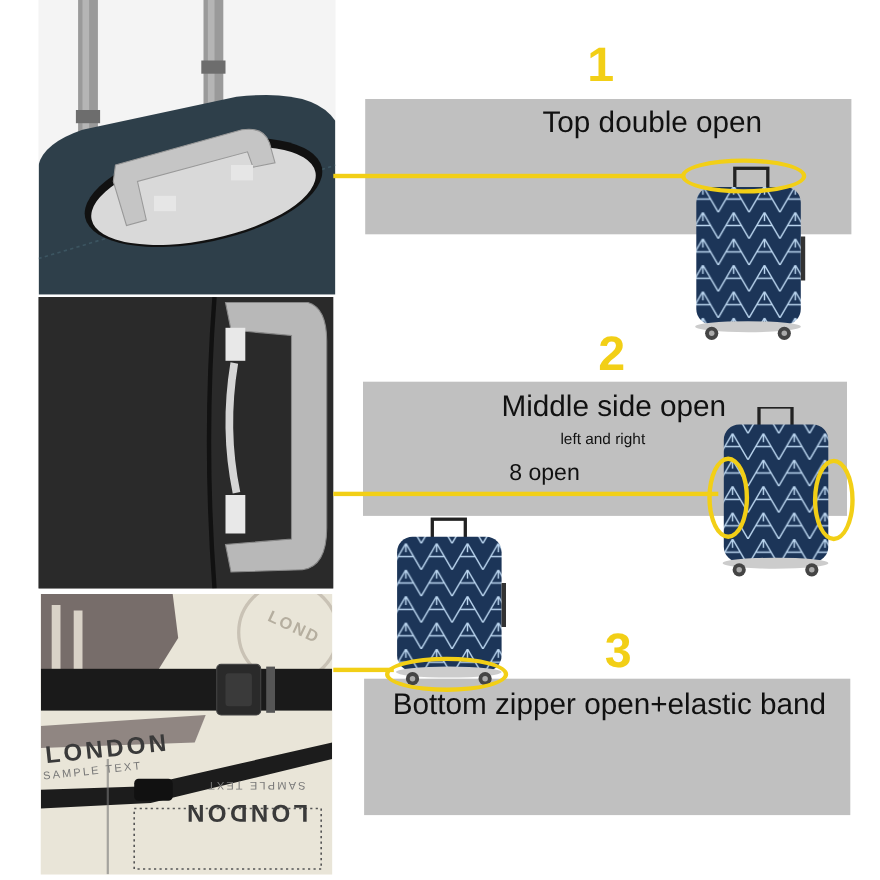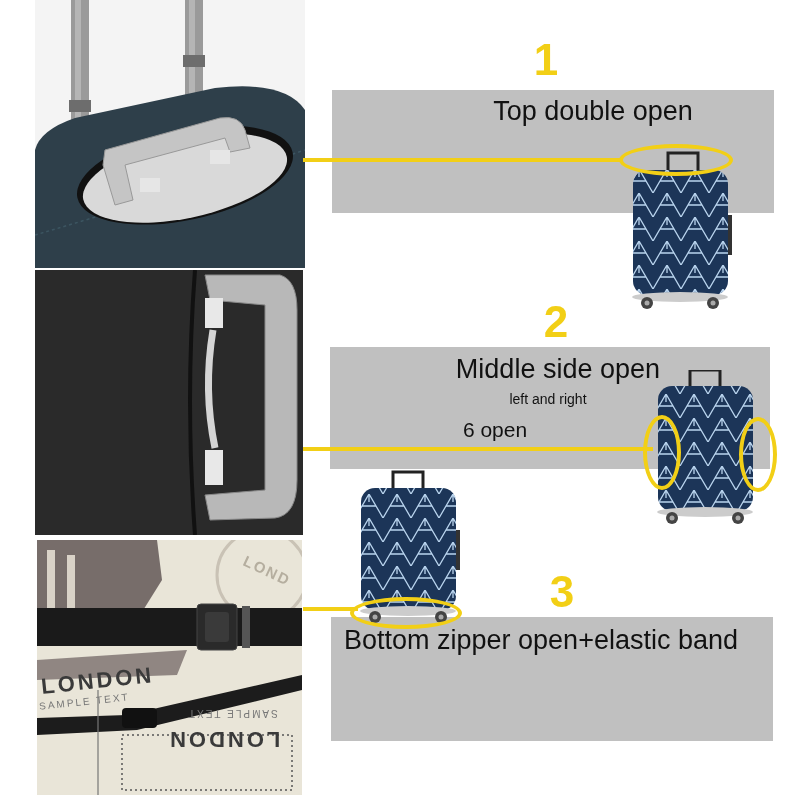--- a/index.html
+++ b/index.html
@@ -99,38 +99,38 @@
     <circle cx="22" cy="158" r="2.5" fill="#aaa"></circle>
   <circle cx="88" cy="158" r="6" fill="#444"></circle>
     <circle cx="88" cy="158" r="2.5" fill="#aaa"></circle>
 </svg>
 <div class="ring" style="left:619px;top:144px;width:114px;height:32px;"></div>
 
 <div class="num" style="left:526px;top:300px;">2</div>
 <div class="band" style="left:330px;top:347px;width:440px;height:122px;"></div>
 <div class="cap" style="left:330px;top:354px;width:330px;font-size:27px;text-align:right;">Middle side open</div>
 <div class="cap" style="left:344px;top:391px;width:330px;font-size:14px;margin-left:39px;">left and right</div>
-<div class="cap" style="left:330px;top:418px;width:330px;font-size:21px;">6 open</div>
+<div class="cap" style="left:330px;top:418px;width:330px;font-size:21px;">8 open</div>
 <div class="line" style="left:303px;top:447px;width:350px;"></div>
 
 <svg class="abs" style="left:652px;top:370px;" width="115" height="160">
   <rect x="38" y="0" width="30" height="18" fill="none" stroke="#222" stroke-width="3"></rect>
   <rect x="6" y="16" width="95" height="125" rx="14" fill="url(#geo)"></rect>
   <ellipse cx="53" cy="142" rx="48" ry="5" fill="#ccc"></ellipse>
   <circle cx="20" cy="148" r="6" fill="#444"></circle>
     <circle cx="20" cy="148" r="2.5" fill="#aaa"></circle>
   <circle cx="86" cy="148" r="6" fill="#444"></circle>
     <circle cx="86" cy="148" r="2.5" fill="#aaa"></circle>
 </svg>
 <div class="ring" style="left:643px;top:415px;width:38px;height:75px;"></div>
 <div class="ring" style="left:739px;top:417px;width:38px;height:75px;"></div>
 
 <div class="num" style="left:532px;top:570px;">3</div>
 <div class="band" style="left:331px;top:617px;width:442px;height:124px;"></div>
-<div class="cap" style="left:335px;top:625px;width:412px;font-size:27px;">Bottom zipper open+elastic band</div>
+<div class="cap" style="left:348px;top:625px;width:412px;font-size:27px;">Bottom zipper open+elastic band</div>
 <div class="line" style="left:303px;top:607px;width:55px;"></div>
 
 <svg class="abs" style="left:355px;top:470px;" width="115" height="160">
   <rect x="38" y="2" width="30" height="18" fill="none" stroke="#222" stroke-width="3"></rect>
   <rect x="6" y="18" width="95" height="122" rx="14" fill="url(#geo)"></rect>
   <rect x="101" y="60" width="4" height="40" fill="#333"></rect>
   <ellipse cx="53" cy="141" rx="48" ry="5" fill="#ccc"></ellipse>
   <circle cx="20" cy="147" r="6" fill="#444"></circle>
     <circle cx="20" cy="147" r="2.5" fill="#aaa"></circle>
   <circle cx="86" cy="147" r="6" fill="#444"></circle>

